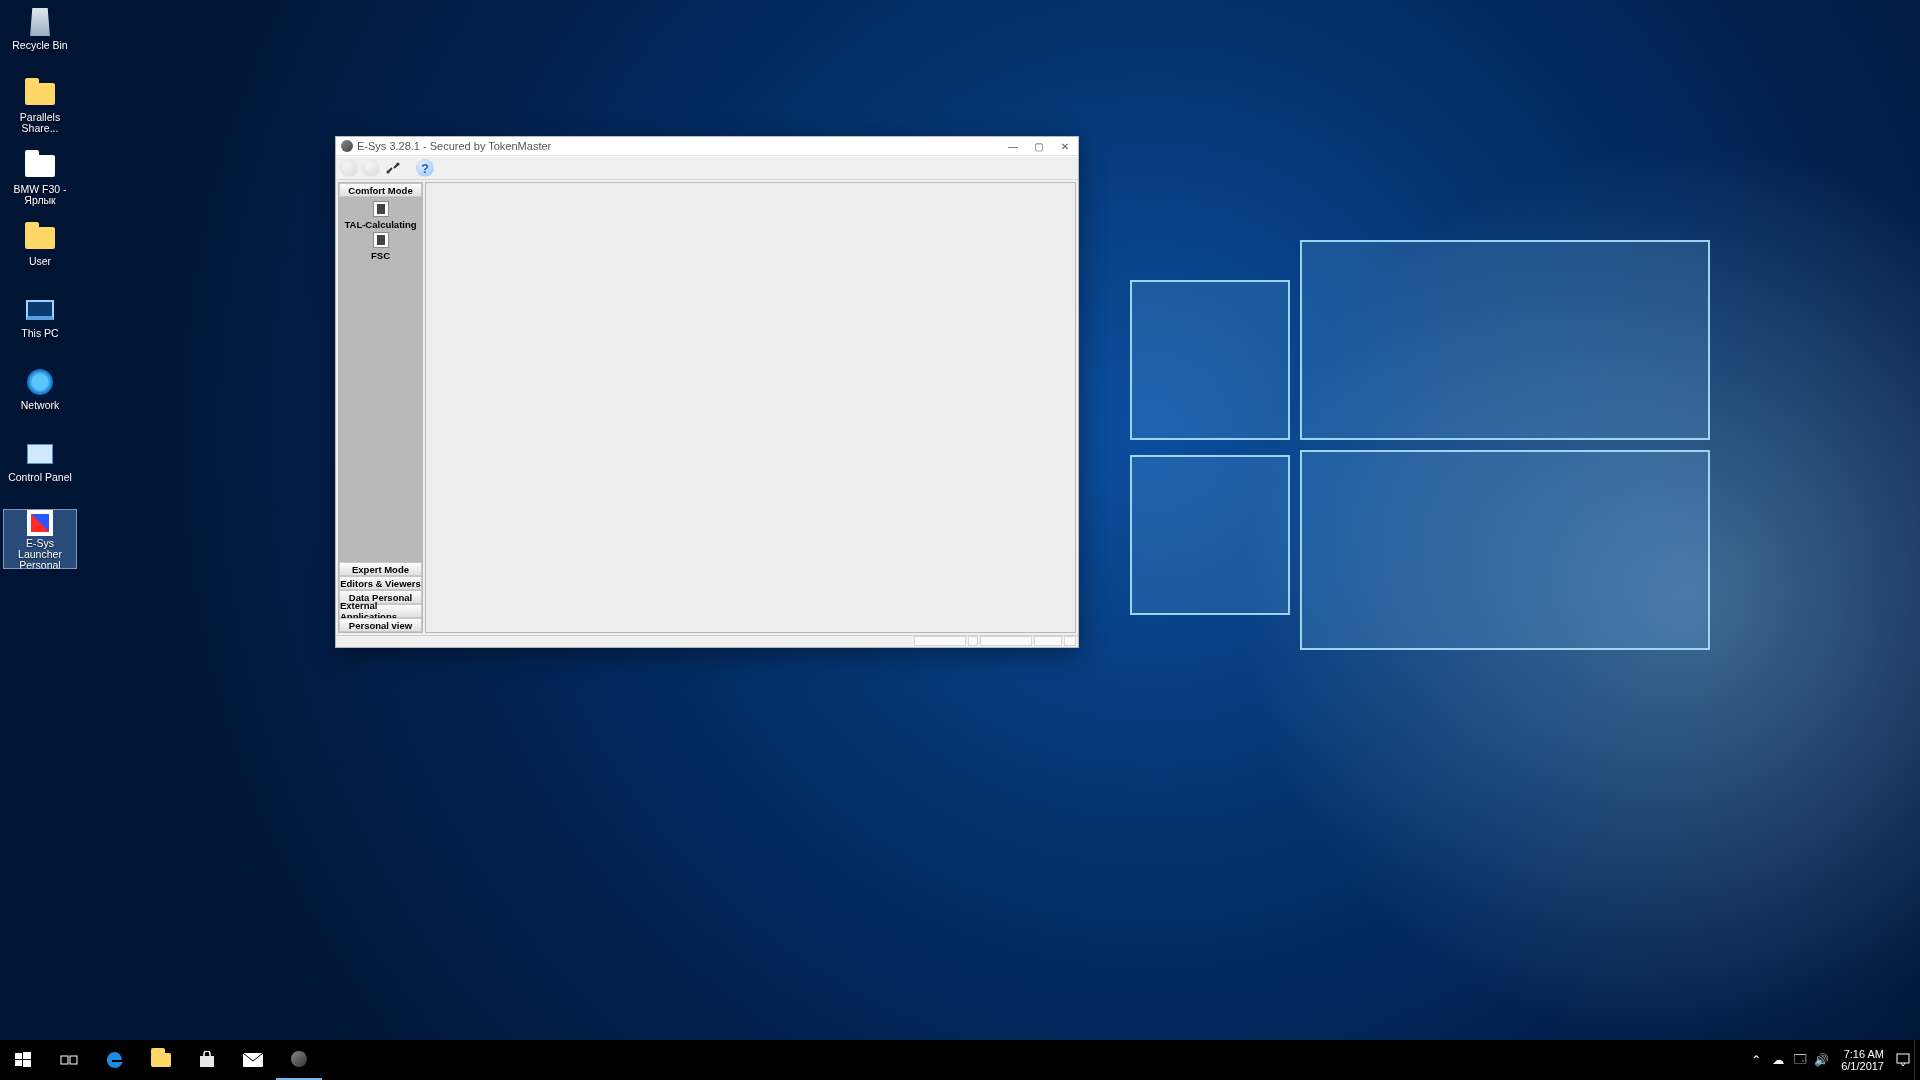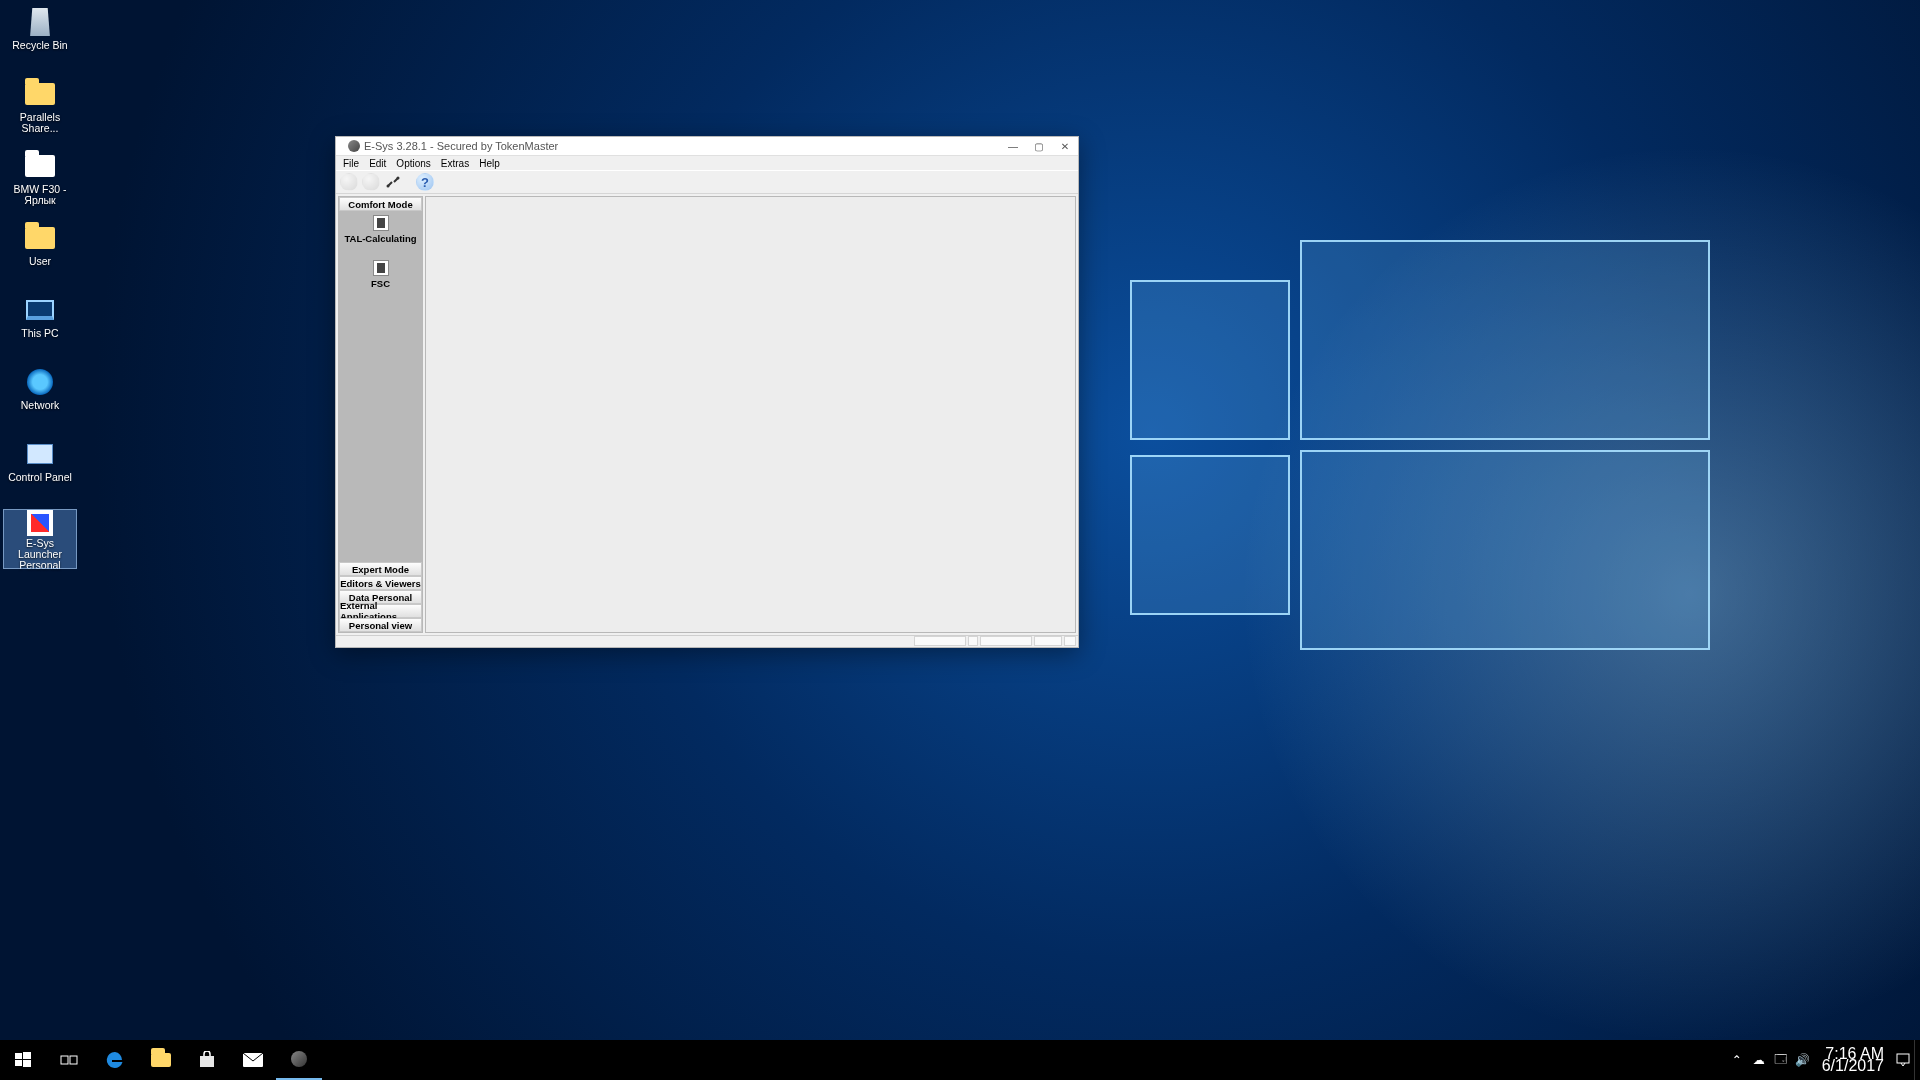--- a/index.html
+++ b/index.html
@@ -41,50 +41,50 @@
   .ctrlp{width:26px;height:20px;background:#d2e8ff;border:1px solid #5a8ec8;}
   .app{width:26px;height:26px;background:#fff;position:relative;}
   .app:before{content:"";position:absolute;inset:4px;background:linear-gradient(45deg,#ff2a2a 50%,#2a55ff 50%);}
 
   
   .taskbar{position:absolute;left:0;right:0;bottom:0;height:40px;background:#000;display:flex;align-items:center;}
   .tb-left{display:flex;align-items:center;height:100%;}
   .tb-btn{width:46px;height:40px;display:flex;align-items:center;justify-content:center;cursor:pointer;}
   .tb-right{margin-left:auto;display:flex;align-items:center;height:100%;}
   .tb-sys{width:22px;height:40px;display:flex;align-items:center;justify-content:center;font-size:12px;}
-  .tb-clock{font-size:16px;line-height:12px;text-align:right;padding:0 8px;}
+  .tb-clock{font-size:11px;line-height:12px;text-align:right;padding:0 8px;}
   .start svg{fill:#fff;}
 
   
   .app-window{
     position:absolute; top:136px; left:335px; width:744px; height:512px;
     background:#f0f0f0; border:1px solid #b8b8b8;
     box-shadow:0 6px 24px rgba(0,0,0,.4);
     display:flex; flex-direction:column; color:#000;
     font-family:Tahoma,"Segoe UI",sans-serif;
   }
-  .titlebar{height:19px;display:flex;align-items:center;background:#fff;font-size:11px;padding-left:12px;border-bottom:1px solid #e0e0e0;}
+  .titlebar{height:19px;display:flex;align-items:center;background:#fff;font-size:11px;padding-left:5px;border-bottom:1px solid #e0e0e0;}
   .titlebar .ti{width:12px;height:12px;border-radius:50%;background:linear-gradient(135deg,#888,#444);margin-right:4px;}
   .titlebar .title{flex:1;color:#555;}
   .winbtns{display:flex;height:100%;}
   .winbtn{width:26px;display:flex;align-items:center;justify-content:center;cursor:pointer;color:#555;font-size:10px;}
 
   .menubar{height:14px;display:flex;align-items:center;font-size:10px;background:#f0f0f0;padding-left:2px;gap:0;}
   .menubar .mi{padding:0 5px;cursor:pointer;}
 
   .toolbar{height:24px;background:#f0f0f0;border-top:1px solid #fff;border-bottom:1px solid #d6d6d6;display:flex;align-items:center;padding-left:4px;gap:4px;}
   .tbtn{width:18px;height:18px;display:flex;align-items:center;justify-content:center;border:1px solid transparent;cursor:pointer;}
   .tbtn.disabled{opacity:.4;cursor:default;}
   .tbtn.round{width:18px;height:18px;border-radius:50%;background:radial-gradient(circle at 35% 30%,#fff,#b9b9b9);}
   .tbtn.help{color:#2a5db0;font-weight:bold;font-size:13px;border-radius:50%;background:radial-gradient(circle at 35% 30%,#dff0ff,#9dc4f0);width:18px;height:18px;}
 
   .app-body{flex:1;display:flex;min-height:0;font-weight:bold;}
   .sidebar{width:85px;border:1px solid #b8b8b8;margin:2px;display:flex;flex-direction:column;background:#ededed;}
   .sb-section{height:14px;font-size:9.5px;display:flex;align-items:center;justify-content:center;border:1px solid #c8c8c8;background:linear-gradient(#fdfdfd,#e0e0e0);cursor:pointer;}
-  .sb-content{flex:1;background:#b9b9b9;display:flex;flex-direction:column;align-items:center;padding-top:4px;gap:16px;}
+  .sb-content{flex:1;background:#b9b9b9;display:flex;flex-direction:column;align-items:center;padding-top:4px;gap:2px;}
   .sb-item{width:100%;display:flex;flex-direction:column;align-items:center;font-size:9.5px;cursor:pointer;}
   .sb-ico{width:16px;height:16px;background:#fff;border:1px solid #888;display:flex;align-items:center;justify-content:center;margin-bottom:2px;}
   .sb-ico:before{content:"";width:8px;height:10px;background:#444;}
   .main-area{flex:1;border:1px solid #b8b8b8;margin:2px 2px 2px 0;background:#ededed;}
   .statusbar{height:12px;border-top:1px solid #cfcfcf;display:flex;justify-content:flex-end;gap:2px;padding:0 2px;}
   .st-cell{border:1px solid #d4d4d4;background:#fafafa;height:10px;}
 </style>
 </head>
 <body>
 
@@ -148,27 +148,20 @@
 
 <div class="app-window">
   <div class="titlebar">
     <div class="ti"></div>
     <div class="title">E-Sys 3.28.1 - Secured by TokenMaster</div>
     <div class="winbtns">
       <div class="winbtn">—</div>
       <div class="winbtn">▢</div>
       <div class="winbtn close">✕</div>
     </div>
-  </div>
-  <div class="menubar">
-    <div class="mi">File</div>
-    <div class="mi">Edit</div>
-    <div class="mi">Options</div>
-    <div class="mi">Extras</div>
-    <div class="mi">Help</div>
   </div>
   <div class="toolbar">
     <div class="tbtn round disabled"></div>
     <div class="tbtn round disabled"></div>
     <div class="tbtn">
       <svg width="16" height="16" viewBox="0 0 16 16">
           <path d="M3 12 L7 8 M9 8 L13 4" stroke="#333" stroke-width="2" fill="none"></path>
           <circle cx="3" cy="12" r="1.5" fill="#333"></circle>
           <circle cx="13" cy="4" r="1.5" fill="#333"></circle>
         </svg>

